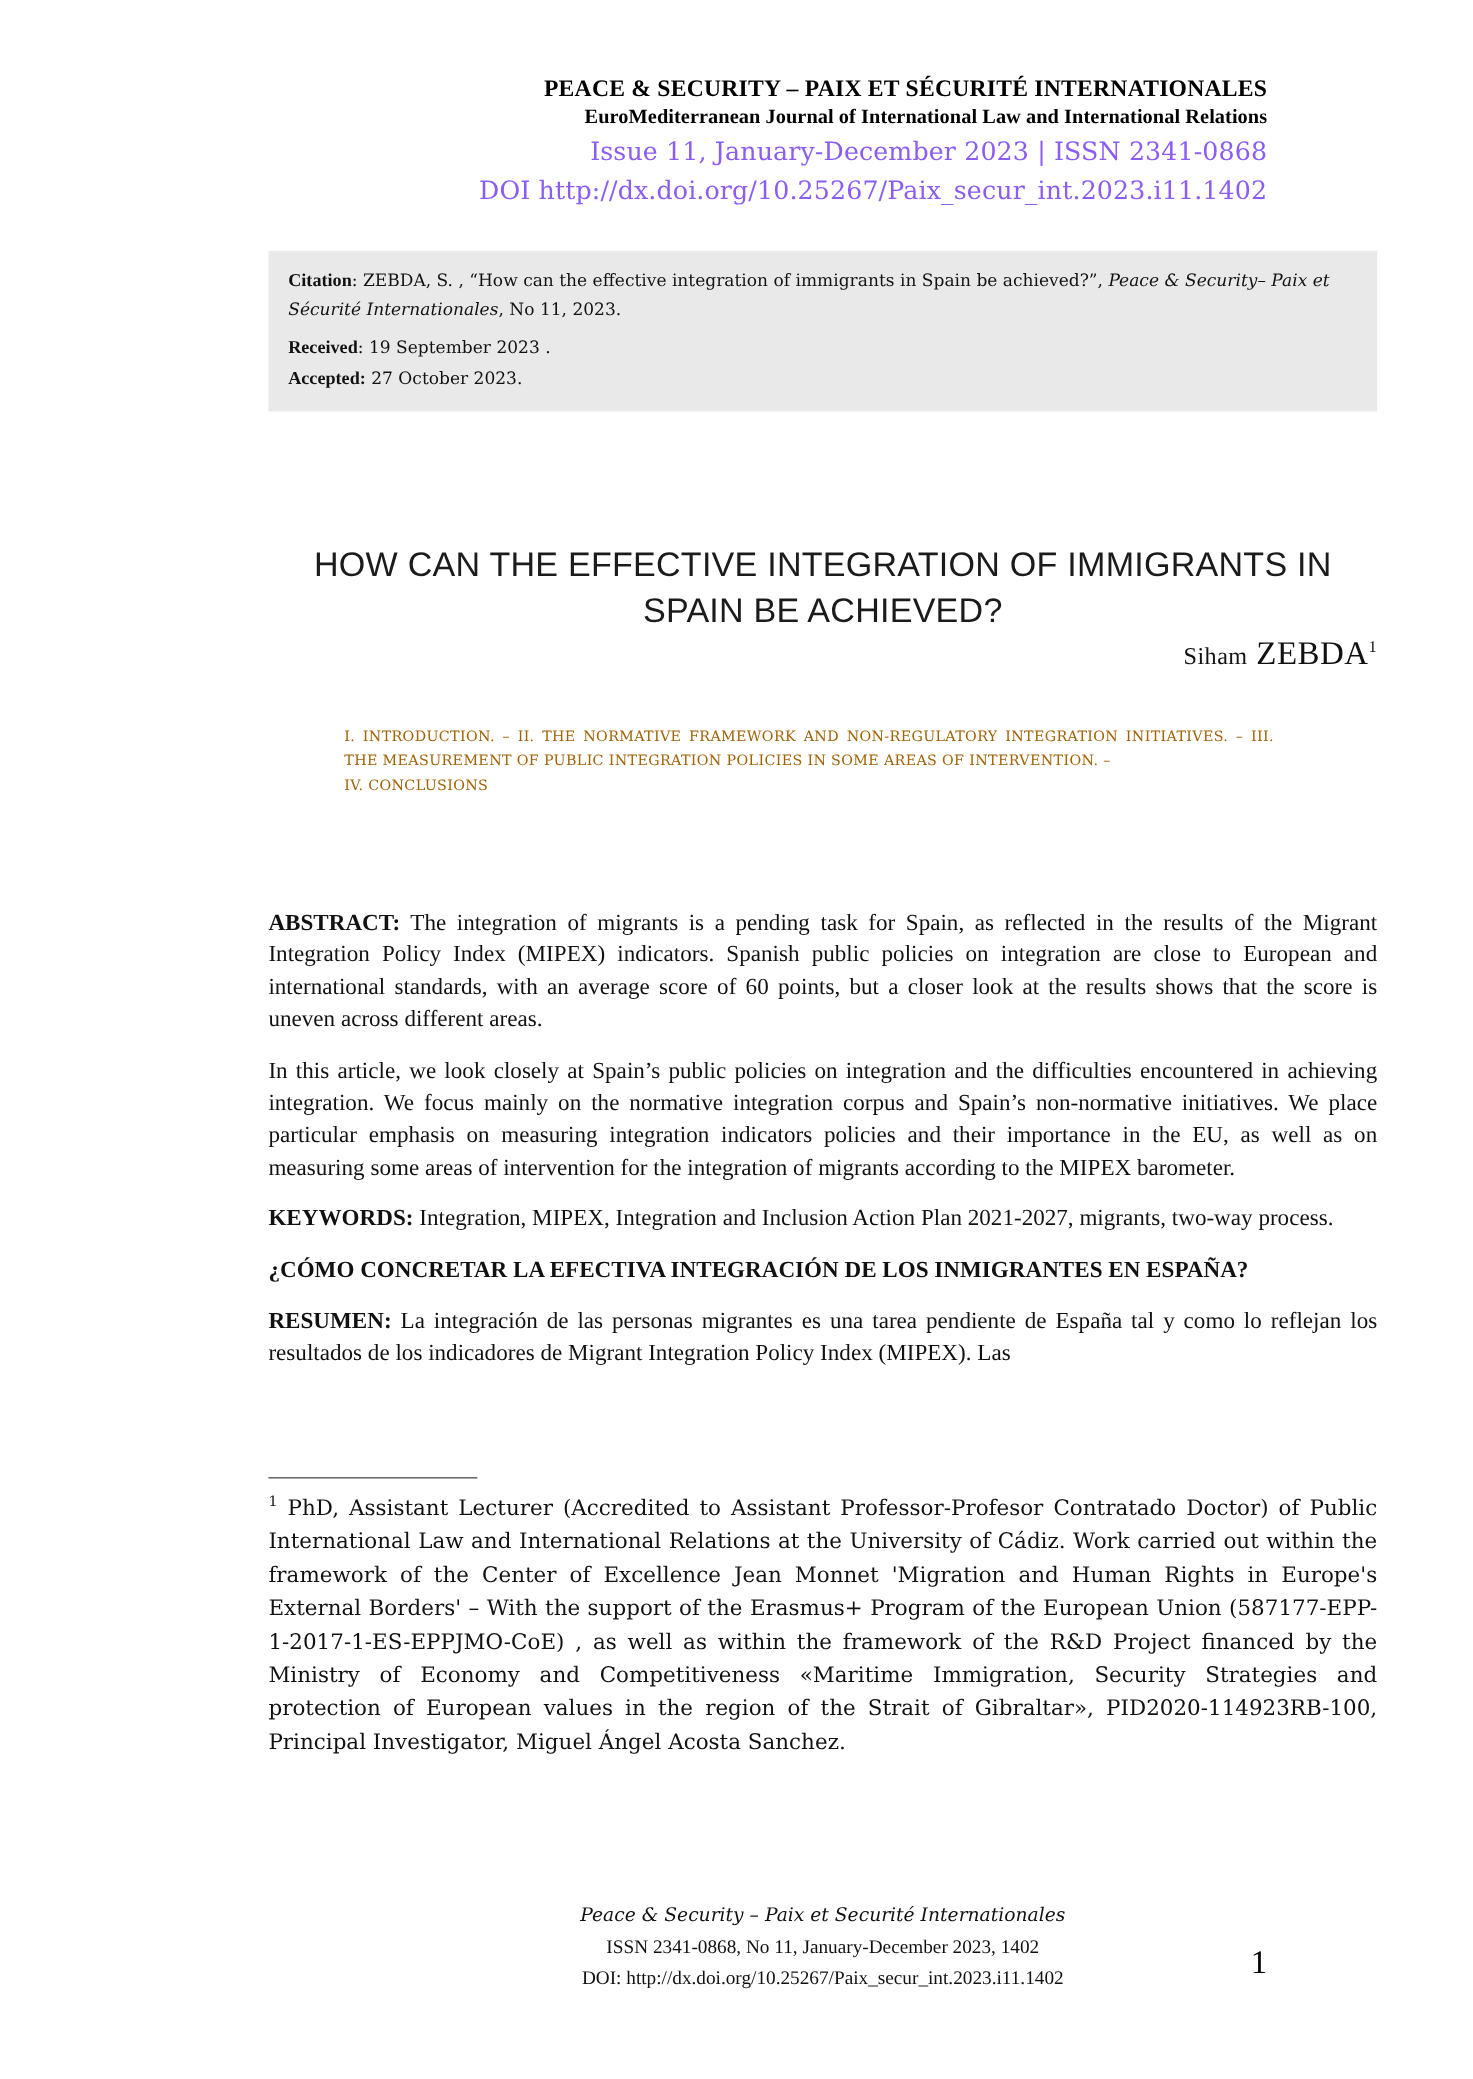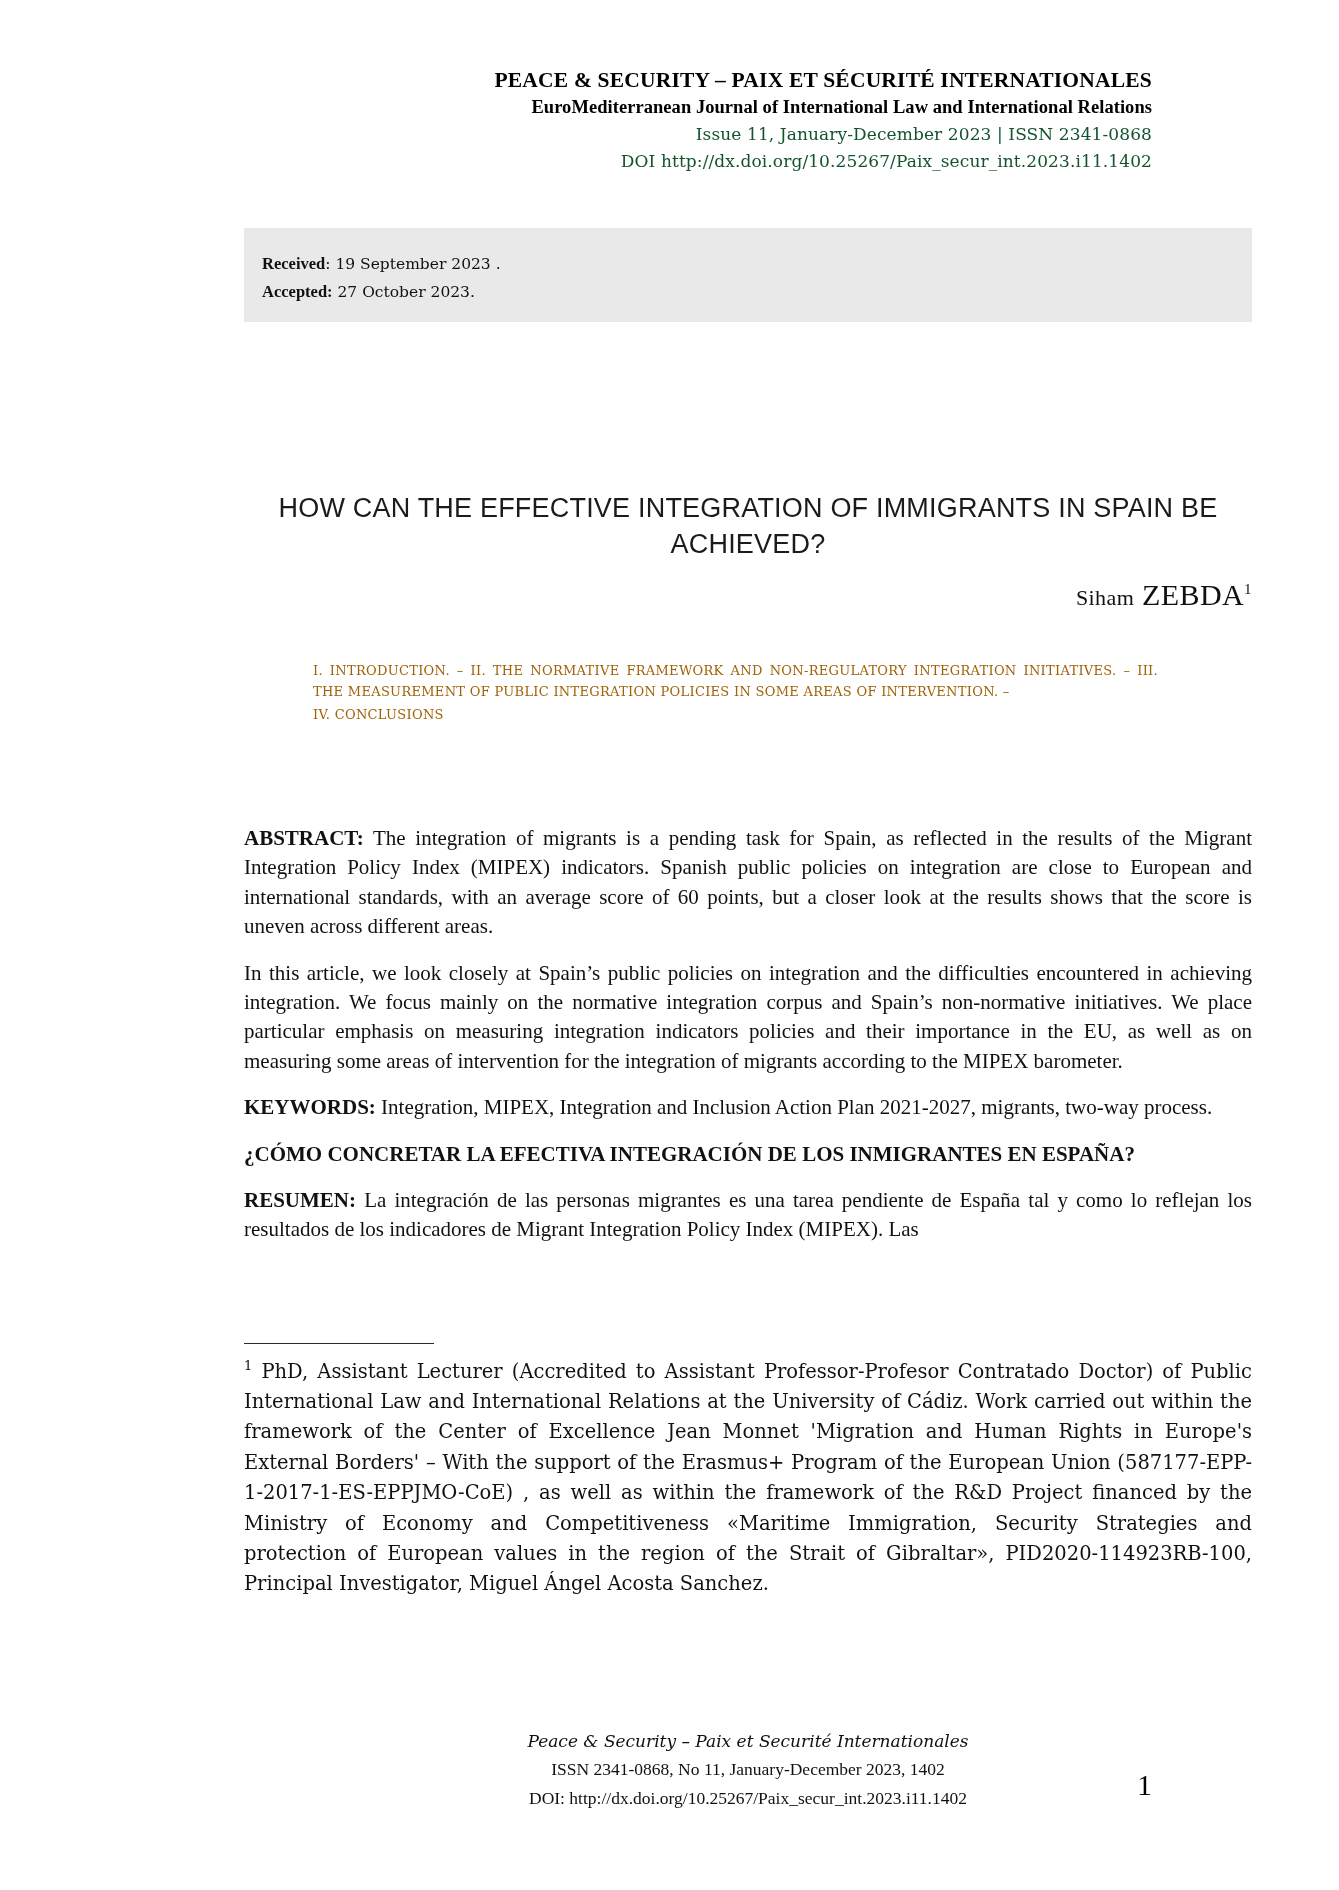--- a/index.html
+++ b/index.html
@@ -42,24 +42,24 @@
     font-weight: bold;
     font-size: 18.5px;
     line-height: 1.45;
     letter-spacing: 0.05px;
     white-space: nowrap;
   }
   .masthead .issue-line,
   .masthead .doi-line {
     font-family: "DejaVu Serif", serif;
     font-weight: 300;
-    font-size: 17px;
+    font-size: 23px;
     line-height: 1.55;
     letter-spacing: 0.1px;
-    color: #14532d;
+    color: #8b5cf6;
     white-space: nowrap;
   }
 
   
   .citation-box {
     position: absolute;
     top: 228px;
     left: 196px;
     width: 1008px;
     background: #e9e9e9;
@@ -85,21 +85,21 @@
 
   
   .article-title {
     position: absolute;
     top: 472px;
     left: 196px;
     width: 1008px;
     text-align: center;
     font-family: "Liberation Sans", sans-serif;
     font-weight: 400;
-    font-size: 27px;
+    font-size: 31px;
     line-height: 1.34;
     letter-spacing: 0.2px;
     color: #1b1b1b;
   }
 
   
   .author-line {
     position: absolute;
     top: 578px;
     left: 196px;
@@ -232,20 +232,21 @@
 <div class="page">
 
   <div class="masthead">
     <div class="journal-title">PEACE &amp; SECURITY – PAIX ET SÉCURITÉ INTERNATIONALES</div>
     <div class="journal-subtitle">EuroMediterranean Journal of International Law and International Relations</div>
     <div class="issue-line">Issue 11, January-December 2023 | ISSN 2341-0868</div>
     <div class="doi-line">DOI http://dx.doi.org/10.25267/Paix_secur_int.2023.i11.1402</div>
   </div>
 
   <div class="citation-box">
+    <div class="cit-line"><b>Citation</b><span>: ZEBDA, S. , “How can the effective integration of immigrants in Spain be achieved?”, </span><i>Peace &amp; Security</i><i>– Paix et Sécurité Internationales</i><span>, No 11, 2023.</span></div>
     <div class="meta-block">
       <div class="meta-line"><b>Received</b><span>: 19 September 2023 .</span></div>
       <div class="meta-line"><b>Accepted:</b><span> 27 October 2023.</span></div>
     </div>
   </div>
 
   <h1 class="article-title">HOW CAN THE EFFECTIVE INTEGRATION OF IMMIGRANTS IN SPAIN BE ACHIEVED?</h1>
 
   <div class="author-line"><span class="sc">Siham</span><span>&nbsp;</span><span>ZEBDA</span><sup>1</sup></div>
 

